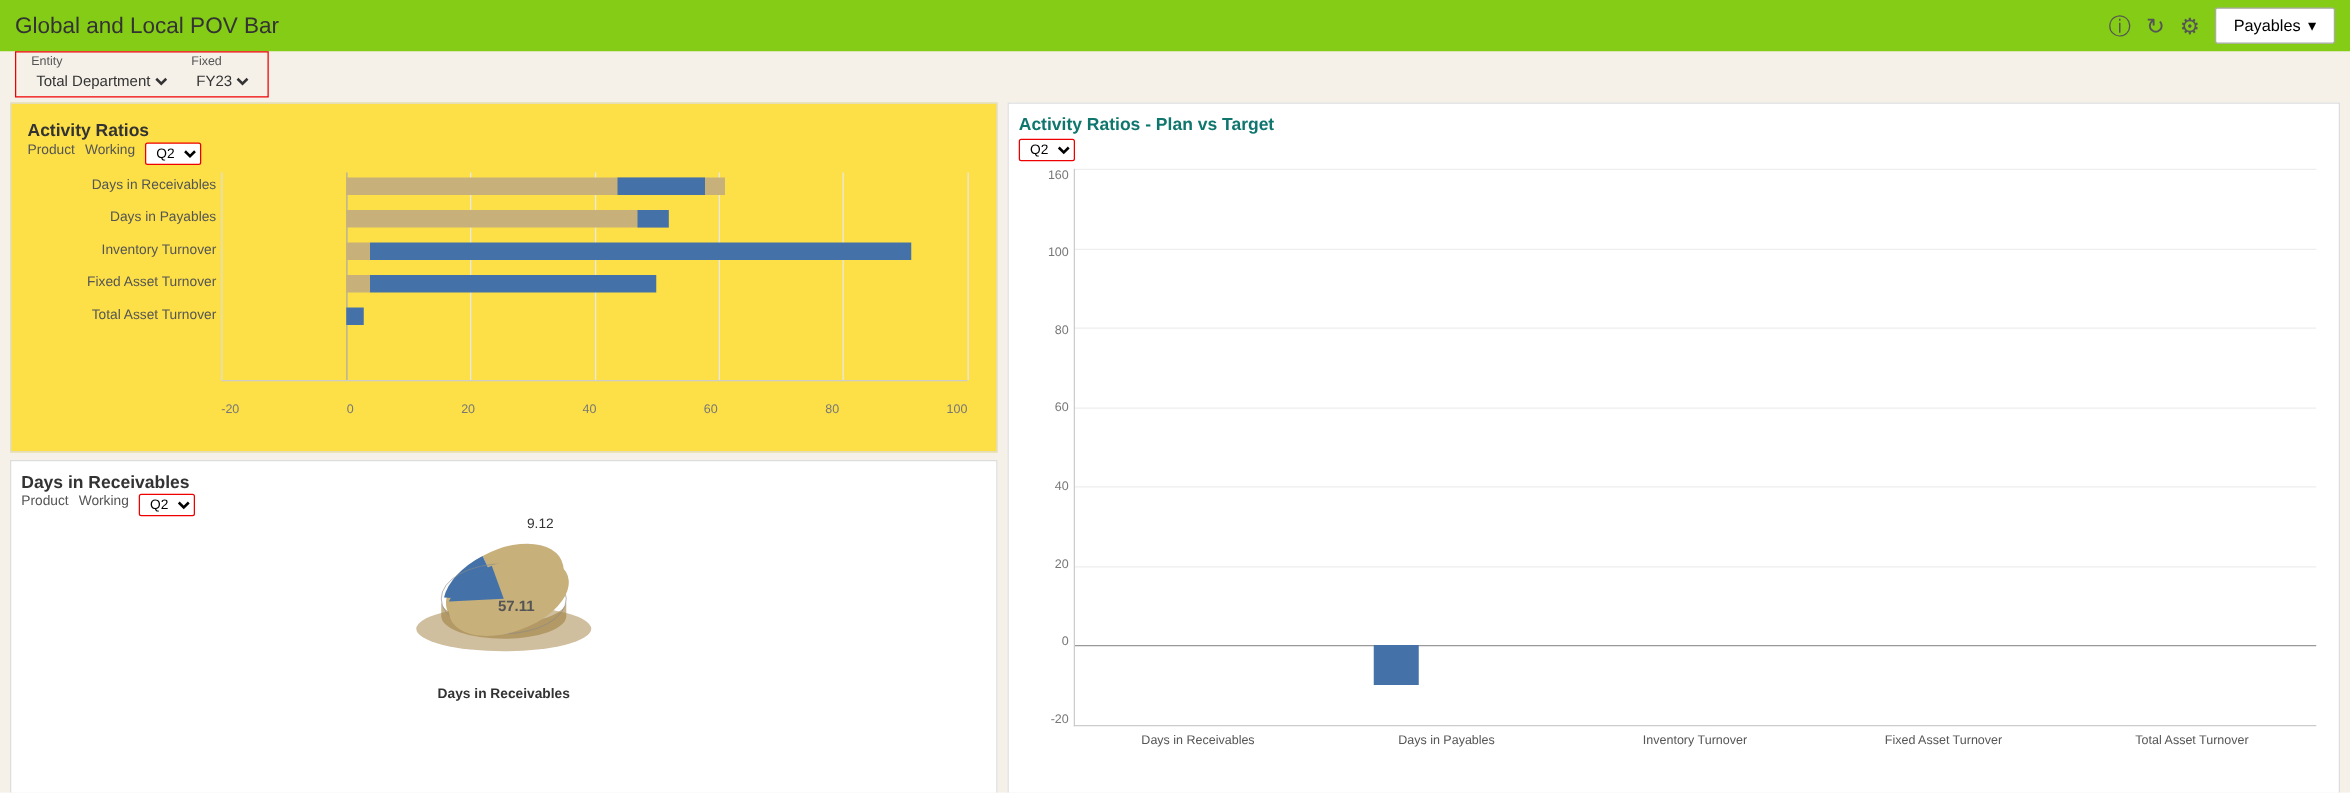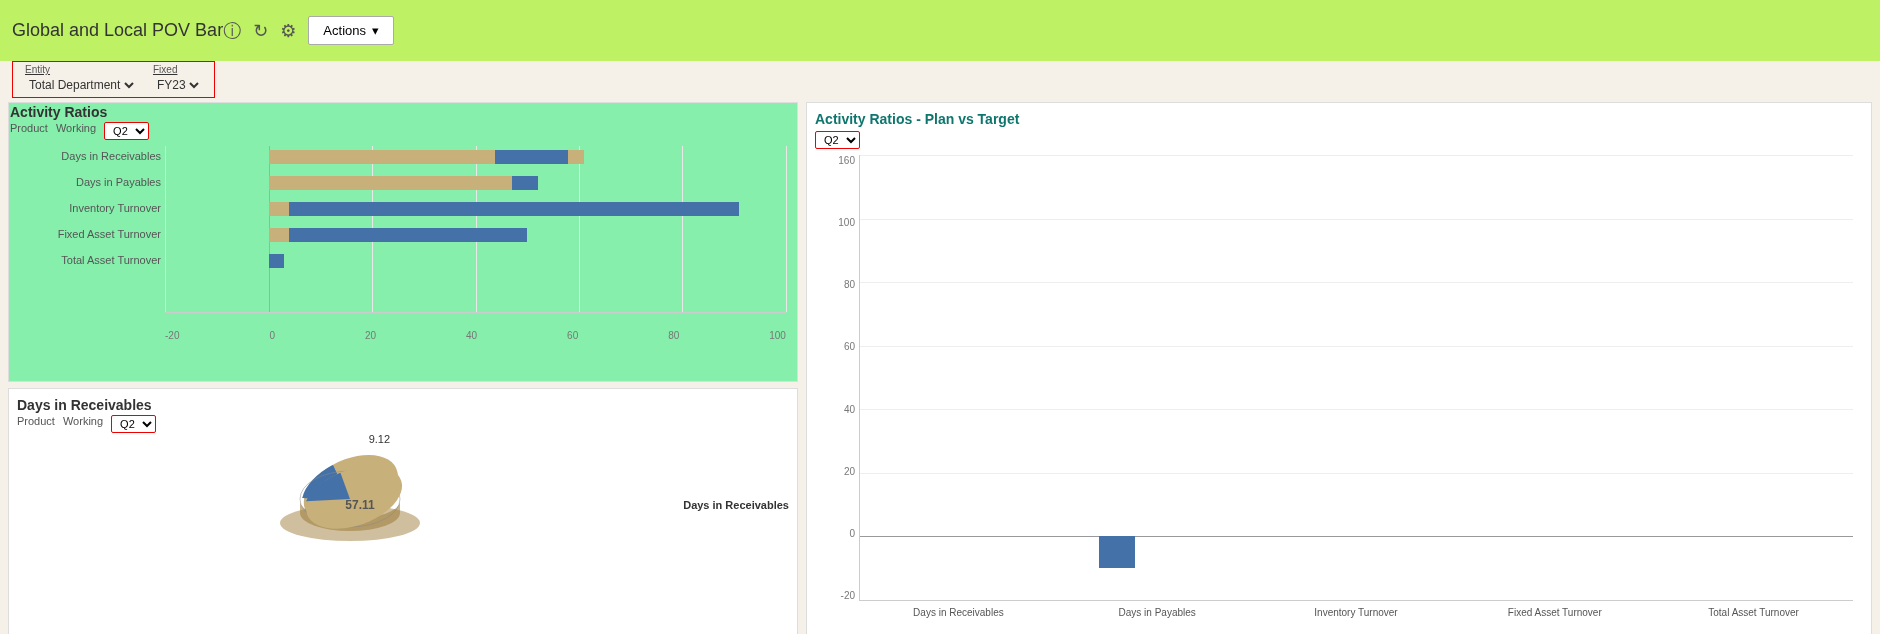--- a/index.html
+++ b/index.html
@@ -13,22 +13,23 @@
     .page-container {
       width: 1880px;
       height: 634px;
       background: #f5f0e8;
       position: relative;
     }
     
     .header {
       display: flex;
       align-items: center;
-      padding: 16px 12px;
-      background: #bef264;
+      justify-content: space-between;
+      padding: 6px 12px;
+      background: #84cc16;
     }
     .header-title {
       font-size: 18px;
       font-weight: normal;
       color: #333;
     }
     .header-actions {
       display: flex;
       align-items: center;
       gap: 12px;
@@ -52,21 +53,20 @@
     
     .filter-bar {
       display: flex;
       align-items: flex-end;
       gap: 16px;
       padding: 2px 12px 4px;
       border: 1.5px solid #e00;
       margin: 0 8px 4px;
       width: fit-content;
       background: transparent;
-      text-decoration: underline;
     }
     .filter-field label {
       display: block;
       font-size: 10px;
       color: #555;
       margin-bottom: 2px;
     }
     .filter-field select {
       border: none;
       background: transparent;
@@ -89,24 +89,24 @@
       gap: 0;
     }
     .right-panel {
       flex: 1;
       background: #fff;
       border: 1px solid #ddd;
       padding: 8px;
     }
     
     .section {
-      background: #86efac;
+      background: #fde047;
       border: 1px solid #ddd;
       margin-bottom: 6px;
-      padding: 1px;
+      padding: 13px;
     }
     .section-title {
       font-size: 14px;
       font-weight: bold;
       color: #333;
       margin-bottom: 2px;
     }
     .section-subtitle {
       font-size: 11px;
       color: #555;
@@ -125,21 +125,21 @@
     }
     
     .pie-section {
       background: #fff;
       border: 1px solid #ddd;
       padding: 8px;
       flex: 1;
     }
     .pie-container {
       display: flex;
-      flex-direction: row;
+      flex-direction: column;
       align-items: center;
       margin-top: 8px;
     }
     .pie-label {
       font-size: 11px;
       color: #333;
       text-align: center;
       font-weight: bold;
       margin-top: 8px;
     }
@@ -156,21 +156,21 @@
 
 <div class="page-container">
 
   <div class="header">
     <span class="header-title">Global and Local POV Bar</span>
     <div class="header-actions">
       <span class="header-icon">ⓘ</span>
       <span class="header-icon">↻</span>
       <span class="header-icon">⚙</span>
       <button class="actions-btn">
-        <span>Actions</span>
+        <span>Payables</span>
         <span>▾</span>
       </button>
     </div>
   </div>
 
   <div class="filter-bar" style="margin-left:12px;">
     <div class="filter-field">
       <label>Entity</label>
       <select>
         <option>Total Department</option>

